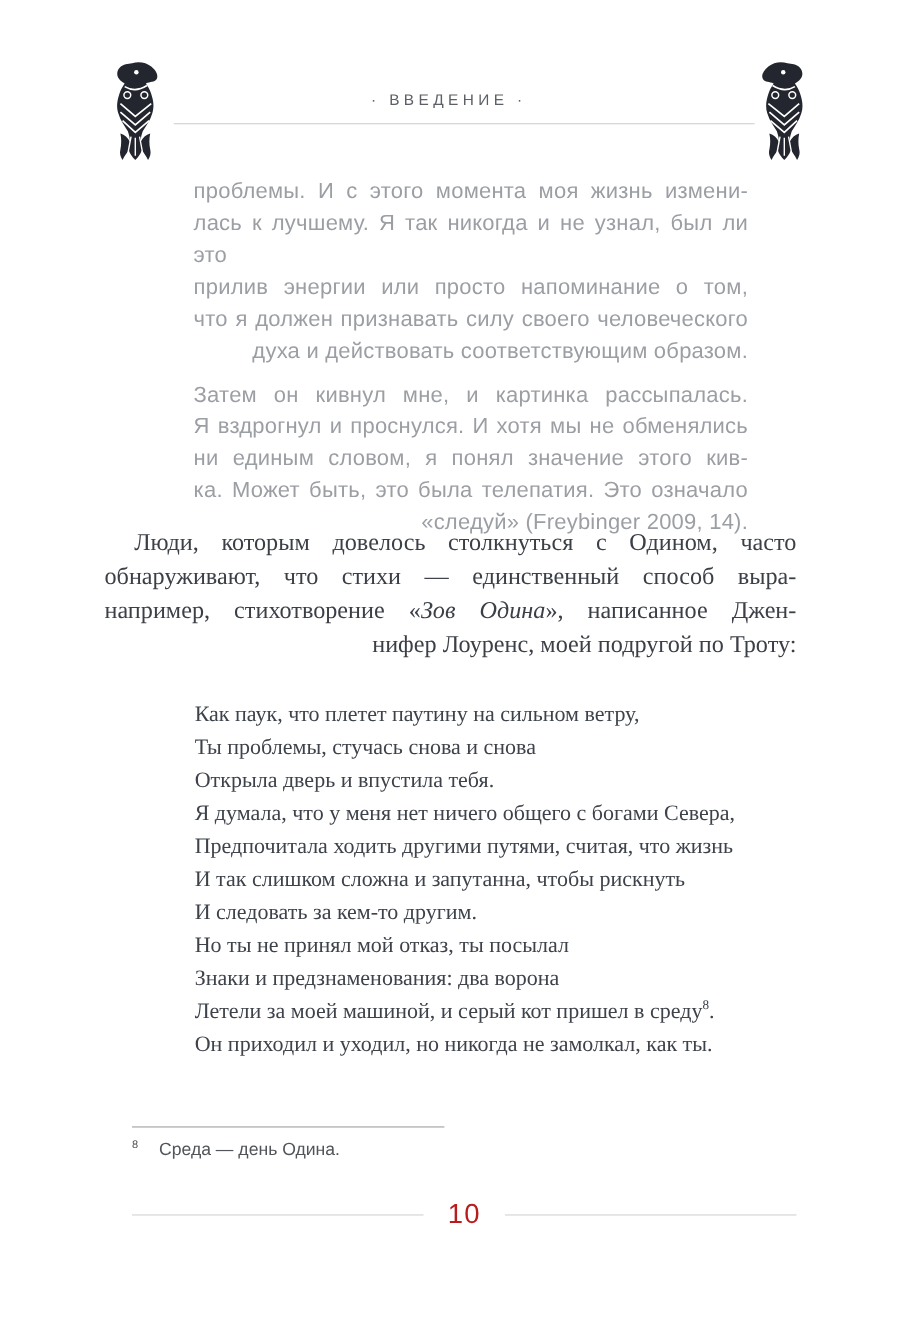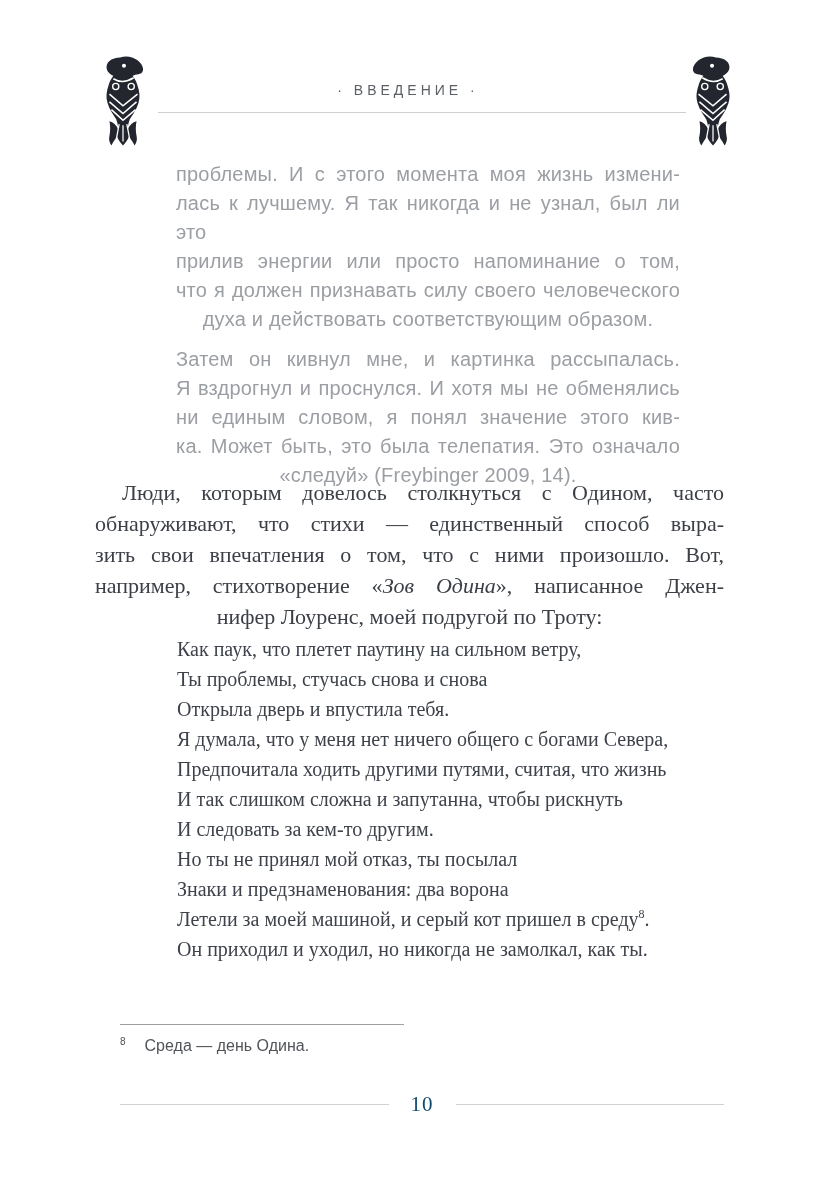--- a/index.html
+++ b/index.html
@@ -18,21 +18,21 @@
   }
   .header-rule{position:absolute;top:112px;left:158px;width:528px;height:1px;background:#cdd0d3;}
   
   .quote{
     position:absolute;top:160px;left:176px;width:504px;
     font-family:"Liberation Sans",sans-serif;font-size:20px;line-height:29px;
     color:#9b9ea3;letter-spacing:.2px;
   }
   .quote .para2{margin-top:11px;}
   .jl{text-align:justify;text-align-last:justify;}
-  .ll{text-align:center;}
+  .ll{text-align:right;}
   
   .bodypar{
     position:absolute;top:477px;left:95px;width:629px;
     font-size:22px;line-height:31px;color:#3b3f46;
   }
   .bodypar .indent{padding-left:27px;}
   .bodypar em{font-style:italic;}
   
   .poem{
     position:absolute;top:634px;left:177px;
@@ -48,21 +48,21 @@
   }
   .fn-marker{font-size:10px;vertical-align:super;line-height:0;color:#515458;}
   .fn-text{margin-left:19px;}
   
   .footer{
     position:absolute;top:1094px;left:120px;width:604px;height:21px;
     display:flex;align-items:center;gap:22px;
   }
   .footer .rule{flex:1;height:1px;background:#cfd2d4;}
   .footer .num{
-    font-family:Liberation Serif, serif;font-size:21px;color:#0c4a6e;
+    font-family:Liberation Sans, sans-serif;font-size:25px;color:#b91c1c;
     letter-spacing:1px;line-height:21px;
   }
 </style>
 </head>
 <body>
 
 <div id="book-page">
 
   <div class="raven raven-left">
     <svg viewBox="0 0 60 94" width="58" height="92" aria-hidden="true">
@@ -112,21 +112,20 @@
       <div class="jl">Я вздрогнул и проснулся. И хотя мы не обменялись</div>
       <div class="jl">ни единым словом, я понял значение этого кив-</div>
       <div class="jl">ка. Может быть, это была телепатия. Это означало</div>
       <div class="ll">«следуй» (Freybinger 2009, 14).</div>
     </div>
   </div>
 
   <div class="bodypar">
     <div class="jl indent">Люди, которым довелось столкнуться с Одином, часто</div>
     <div class="jl">обнаруживают, что стихи — единственный способ выра-</div>
-    <div class="jl">зить свои впечатления о том, что с ними произошло. Вот,</div>
     <div class="jl"><span>например, стихотворение «</span><em>Зов Одина</em><span>», написанное Джен-</span></div>
     <div class="ll">нифер Лоуренс, моей подругой по Троту:</div>
   </div>
 
   <div class="poem">
     <div class="stanza">
       <div>Как паук, что плетет паутину на сильном ветру,</div>
       <div>Ты проблемы, стучась снова и снова</div>
       <div>Открыла дверь и впустила тебя.</div>
     </div>

